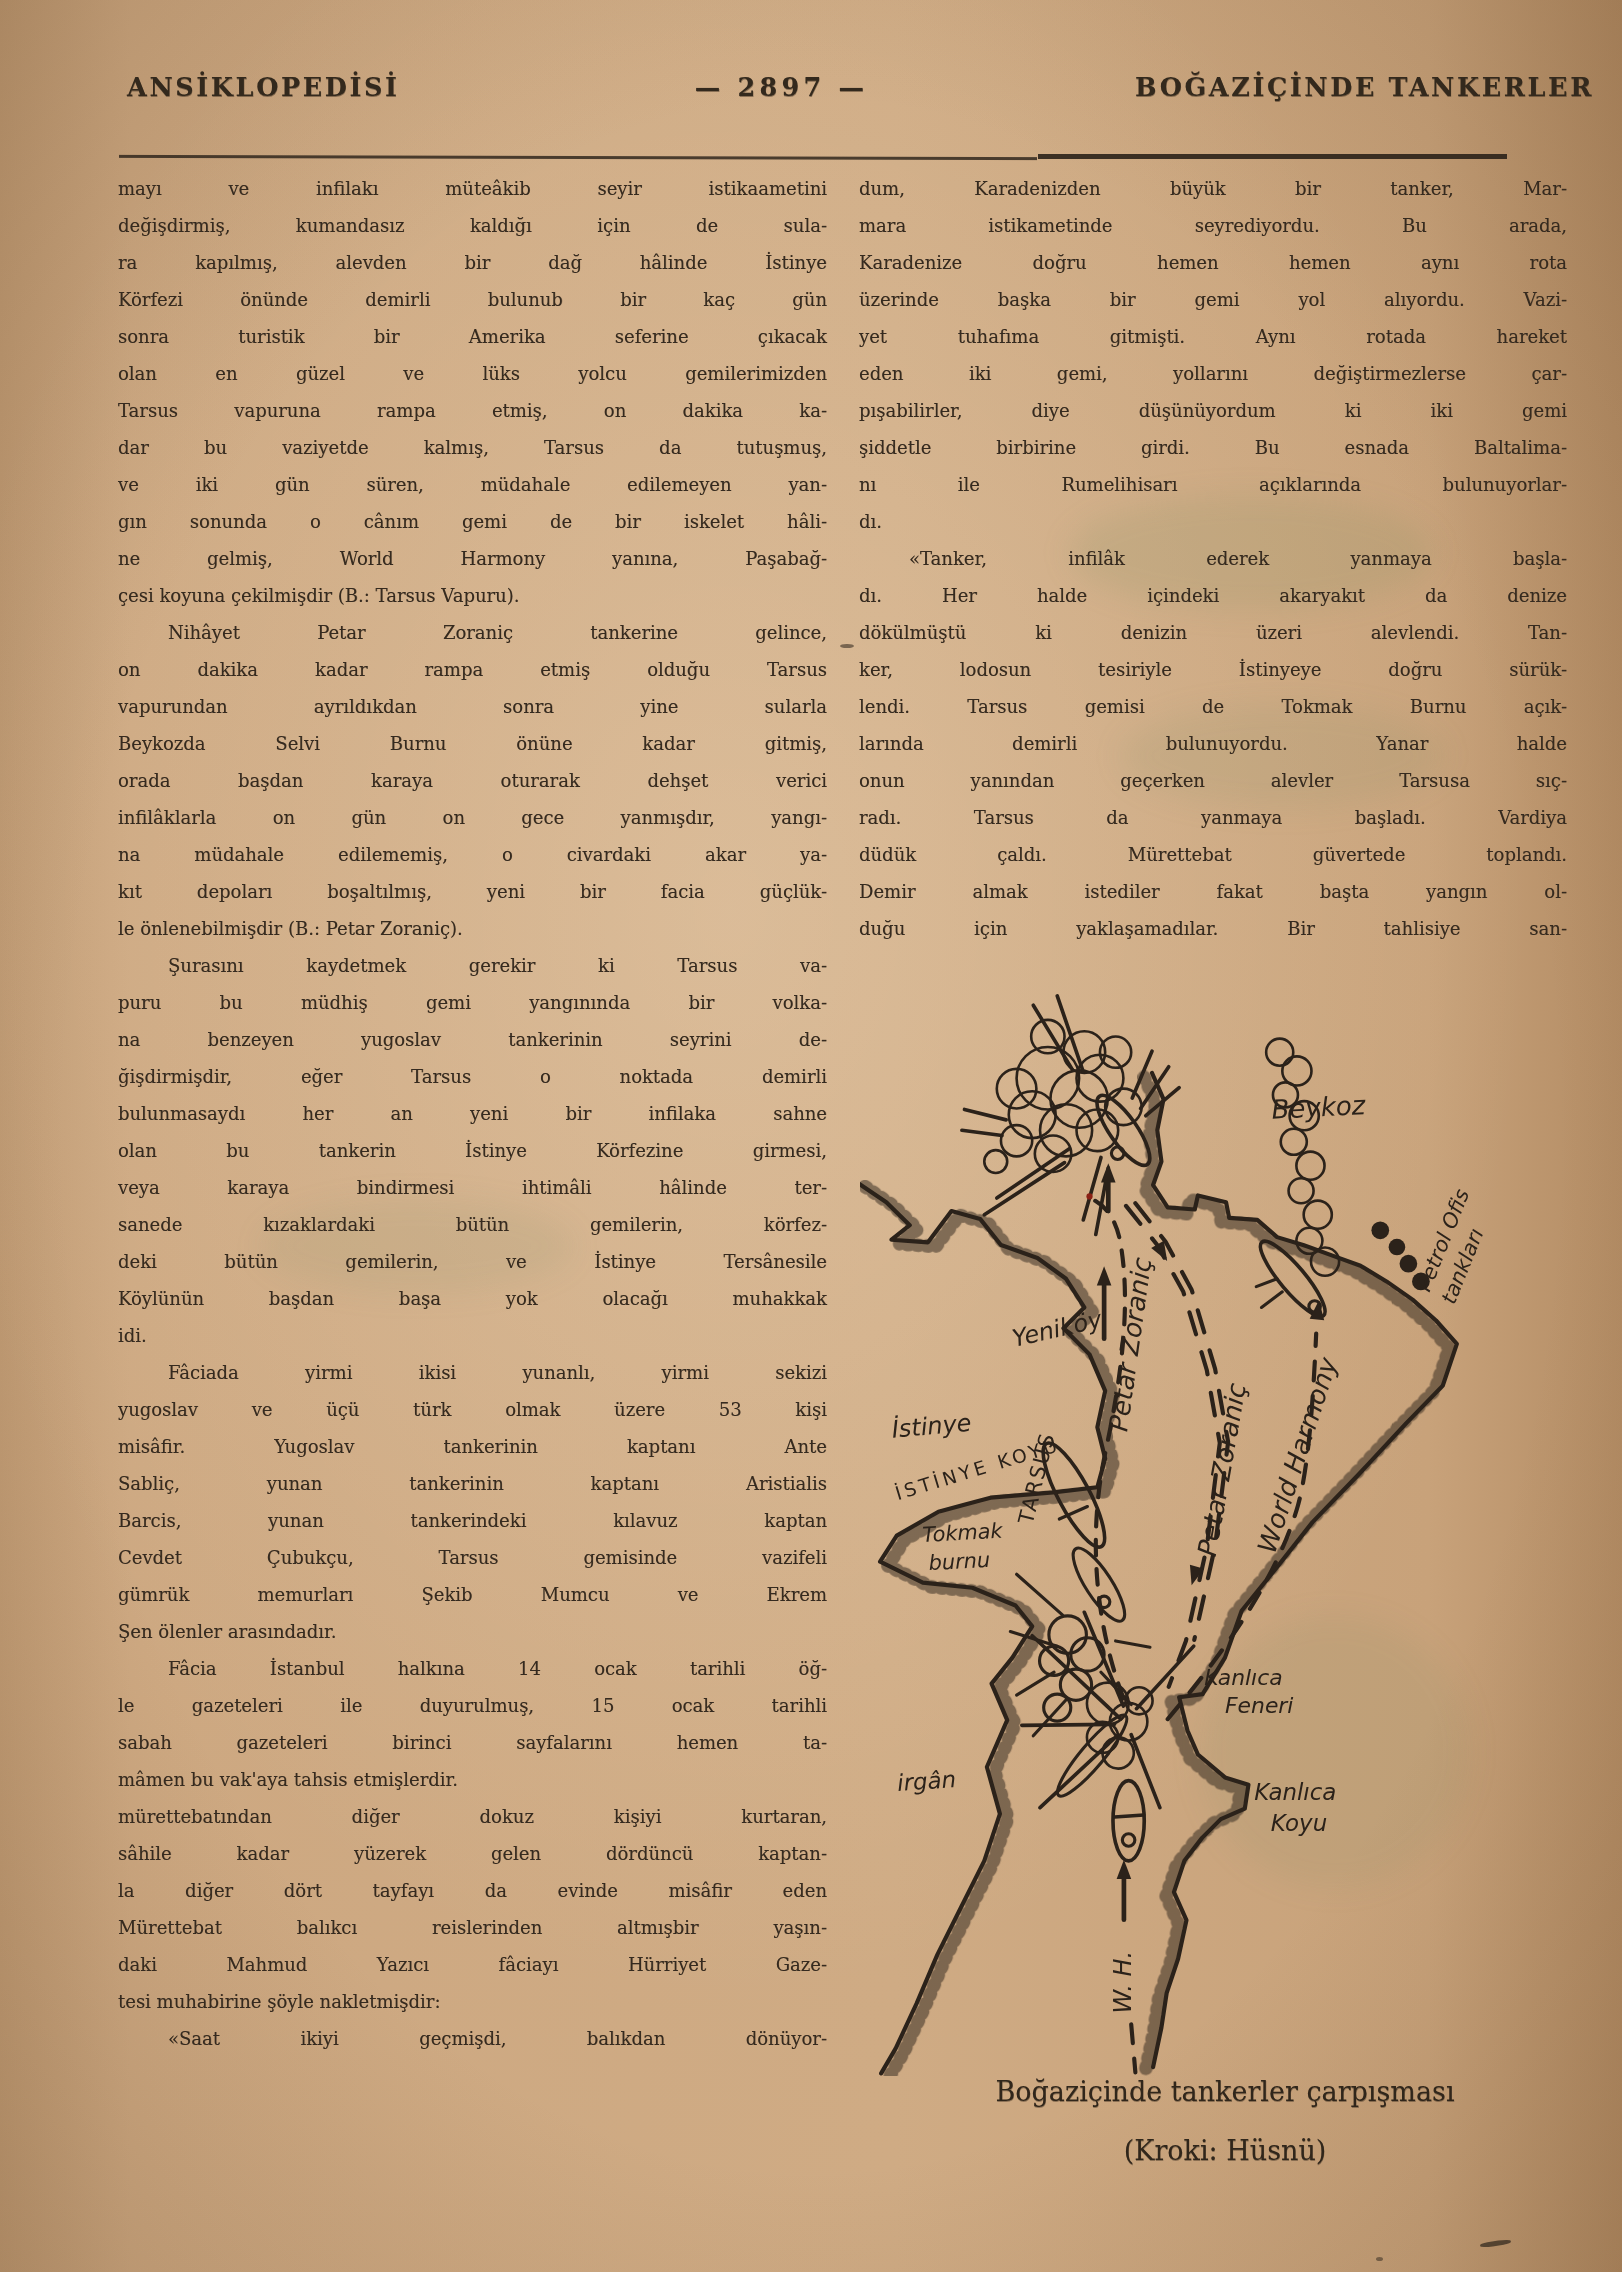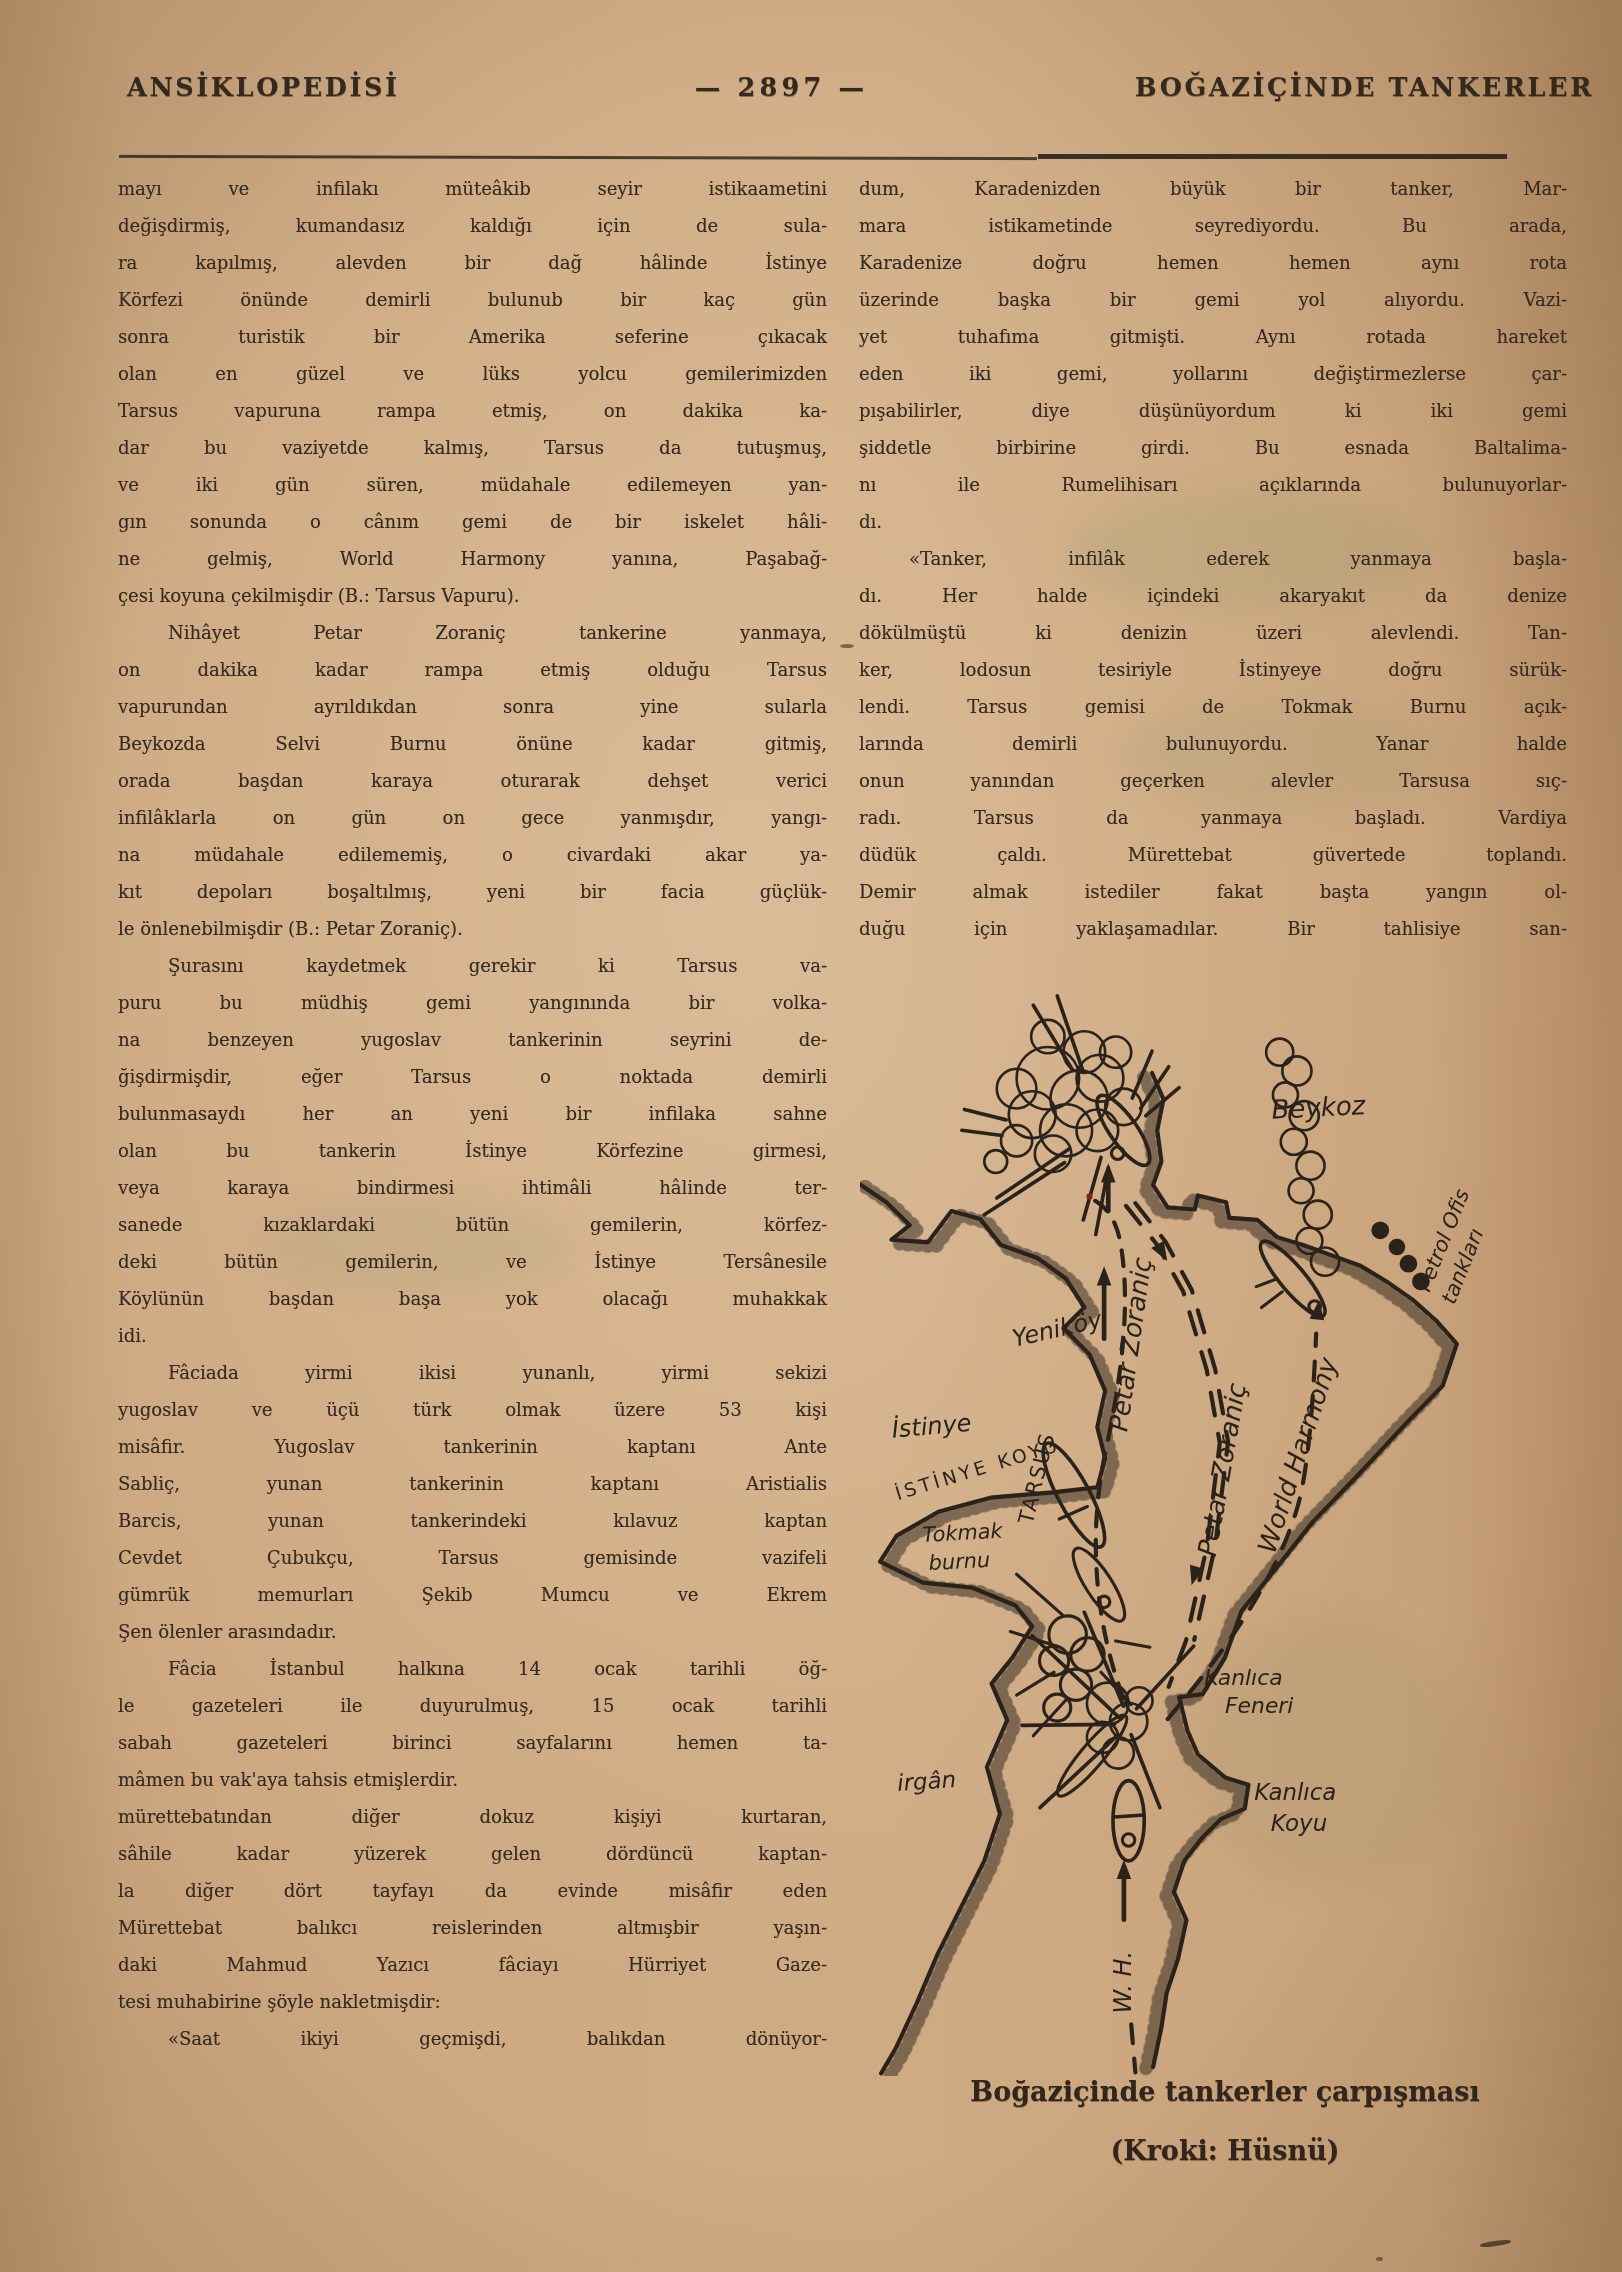--- a/index.html
+++ b/index.html
@@ -26,21 +26,21 @@
   
   .col{position:absolute; top:170px; font-size:18px; color:#352a1f;
        text-shadow:0.3px 0.4px 0.3px rgba(54,40,26,.35);}
   #col-left{left:118px; width:709px;}
   #col-right{left:859px; width:708px;}
   .line{height:37px; line-height:37px; text-align:justify; text-align-last:justify; white-space:nowrap; overflow:visible;}
   .line.indent{padding-left:50px;}
   .line.end{text-align-last:left;}
   
   #map{position:absolute; left:860px; top:974px;}
-  .caption{position:absolute; left:860px; width:730px; text-align:center; font-weight:bold; font-size:27px; color:#30261b;
+  .caption{position:absolute; left:860px; width:730px; text-align:center; font-weight:normal; font-size:27px; color:#30261b;
            text-shadow:0.3px 0.5px 0.3px rgba(48,36,22,.4);}
   .cap1{top:2076px;}
   .cap2{top:2135px;}
   .map-label{font-family:"DejaVu Sans", sans-serif; font-style:italic; fill:#2b221a;}
   .map-label-caps{font-family:"DejaVu Sans", sans-serif; fill:#2b221a;}
   .speck{position:absolute; background:#2c231a; border-radius:50%; pointer-events:none;}
 </style>
 </head>
 <body>
 
@@ -63,21 +63,21 @@
       <div class="line">ra kapılmış, alevden bir dağ hâlinde İstinye</div>
       <div class="line">Körfezi önünde demirli bulunub bir kaç gün</div>
       <div class="line">sonra turistik bir Amerika seferine  çıkacak</div>
       <div class="line">olan en güzel ve lüks yolcu  gemilerimizden</div>
       <div class="line">Tarsus vapuruna rampa etmiş, on dakika ka-</div>
       <div class="line">dar bu vaziyetde kalmış, Tarsus da tutuşmuş,</div>
       <div class="line">ve iki gün süren, müdahale edilemeyen yan-</div>
       <div class="line">gın sonunda o cânım gemi de bir iskelet hâli-</div>
       <div class="line">ne gelmiş, World Harmony yanına, Paşabağ-</div>
       <div class="line end">çesi koyuna çekilmişdir (B.: Tarsus Vapuru).</div>
-      <div class="line indent">Nihâyet Petar Zoraniç tankerine yanmaya,</div>
+      <div class="line indent">Nihâyet Petar Zoraniç tankerine gelince,</div>
       <div class="line">on dakika kadar rampa etmiş olduğu Tarsus</div>
       <div class="line">vapurundan   ayrıldıkdan sonra yine sularla</div>
       <div class="line">Beykozda  Selvi Burnu önüne kadar gitmiş,</div>
       <div class="line">orada başdan karaya oturarak dehşet verici</div>
       <div class="line">infilâklarla on gün on gece yanmışdır, yangı-</div>
       <div class="line">na müdahale edilememiş, o civardaki akar ya-</div>
       <div class="line">kıt depoları boşaltılmış, yeni bir facia güçlük-</div>
       <div class="line end">le önlenebilmişdir (B.: Petar Zoraniç).</div>
       <div class="line indent">Şurasını kaydetmek gerekir ki Tarsus va-</div>
       <div class="line">puru bu müdhiş gemi yangınında bir volka-</div>

